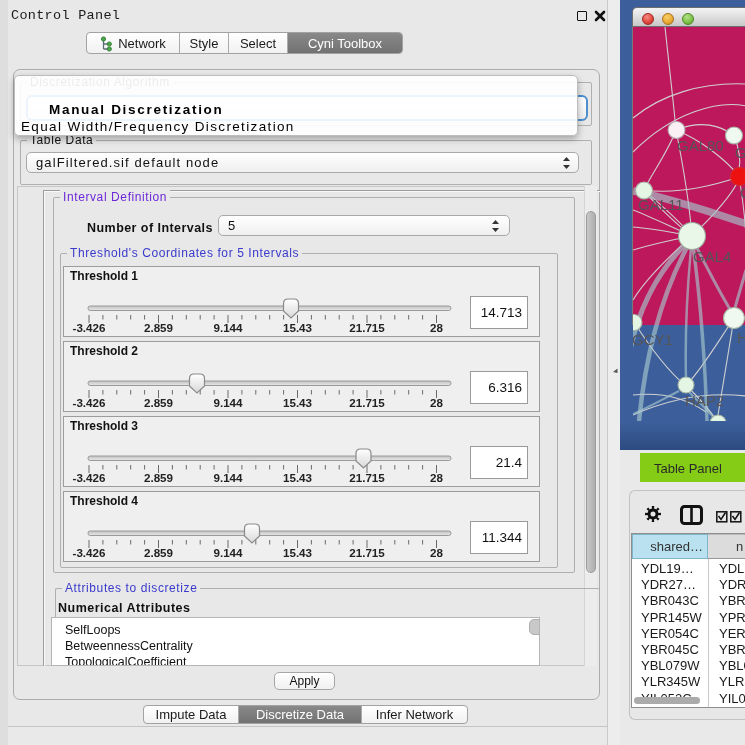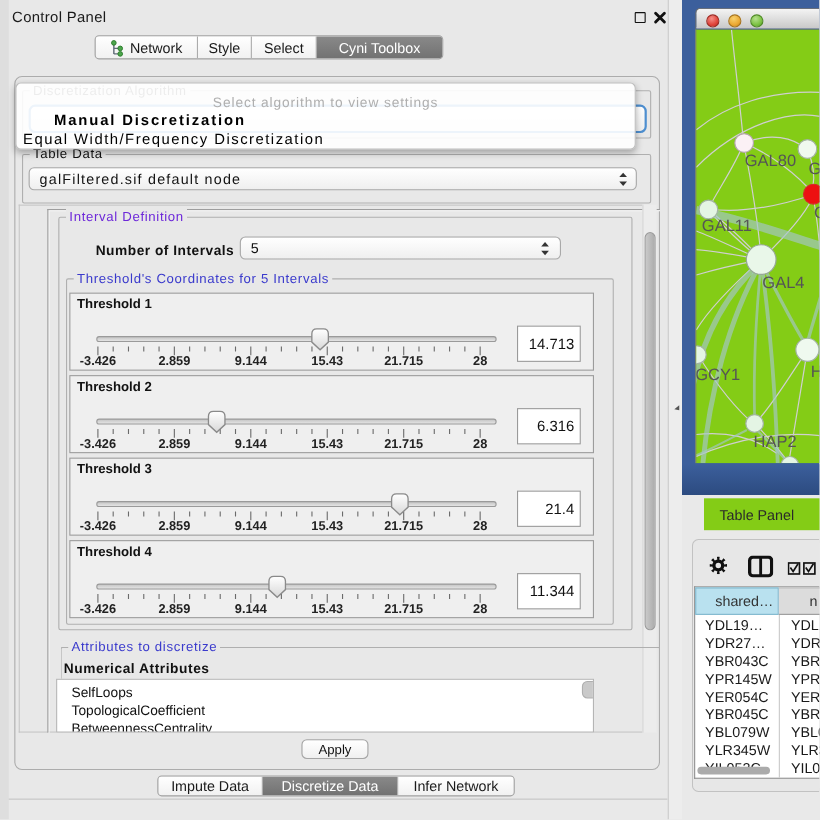--- a/index.html
+++ b/index.html
@@ -3,21 +3,21 @@
 <meta charset="utf-8">
 <style>
   * { margin:0; padding:0; box-sizing:border-box; }
   html,body { width:745px; height:745px; overflow:hidden; }
   body { font-family:"Liberation Sans", sans-serif; background:#E9E9E9; position:relative; }
   .abs { position:absolute; }
 
   
   #cpanel { left:0; top:0; width:607px; height:727px; background:#E8E8E8; border-bottom:1px solid #C4C4C4; }
   #lstrip { left:0; top:0; width:8px; height:745px; background:#DEDEDE; }
-  #cptitle { left:11px; top:8px; font-size:13.5px; letter-spacing:0.3px; color:#1A1A1A; }
+  #cptitle { left:11px; top:8px; font-size:13.5px; letter-spacing:0.3px; color:#1A1A1A;font-family:Liberation Mono, monospace; }
   #float-btn { left:577px; top:11px; width:10px; height:10px; border:1.5px solid #111; border-radius:1px; }
 
   
   .tabbar { display:flex; border:1px solid #A2A2A2; border-radius:4px; overflow:hidden; background:linear-gradient(#FFFFFF,#F1F1F1); }
   .tabbar .tab { font-size:13px; color:#1A1A1A; display:flex; align-items:center; justify-content:center; border-right:1px solid #ABABAB; white-space:nowrap; }
   .tabbar .tab:last-child { border-right:none; }
   .tabbar .sel { background:linear-gradient(#898989,#727272); color:#FFF; }
   #toptabs { left:86px; top:32px; height:22px; }
 
   
@@ -58,21 +58,21 @@
   #popup .it2 { position:absolute; top:43px; left:6px; font-size:13.5px; color:#000; letter-spacing:1.35px; }
 
   
   #divider { left:607px; top:0; width:13px; height:745px; background:#EDEDED; border-left:1px solid #C9C9C9; }
 
   
   #bluebg { left:620px; top:0; width:125px; height:450px; background:#3C5F9C; }
   #blueshade { left:620px; top:422px; width:125px; height:28px; background:linear-gradient(#3C5F9C,#2C4B80); }
   #nettitle { left:632px; top:7px; width:113px; height:20px; background:linear-gradient(#F4F4F4,#C8C8C8); border:1px solid #6E6E6E; border-right:none; border-radius:5px 0 0 0; }
   .tl { position:absolute; top:4.5px; width:12px; height:12px; border-radius:50%; }
-  #netcanvas { left:632px; top:27px; width:113px; height:394px; background:#84cc16; border-left:1px solid #78797B; }
+  #netcanvas { left:632px; top:27px; width:113px; height:298px; background:#be185d; border-left:1px solid #78797B; }
 
   
   #tp-bar { left:640px; top:453px; width:125px; height:29px; background:#84cc16; }
   #tp-bar span { position:absolute; left:14px; top:8px; font-size:13px; color:#2A2A2A; }
   #tp-panel { left:629px; top:490px; width:116px; height:230px; background:#E7E7E7; border:1px solid #C2C2C2; border-radius:6px 0 0 6px; border-right:none; }
   #tbl { left:631px; top:533px; width:114px; height:175px; border:1px solid #8E8E8E; border-right:none; background:#FFF; }
   .hdr1 { position:absolute; left:0; top:0; width:76px; height:25px; background:#B9E1EF; border:1px solid #7FB6CC; font-size:13px; color:#333; text-align:right; padding-right:4px; line-height:24px; }
   .hdr2 { position:absolute; left:76px; top:0; width:38px; height:25px; background:#DCDCDC; border-top:1px solid #BBB; border-bottom:1px solid #999; font-size:13px; color:#333; padding-left:28px; line-height:24px; }
   .trow { position:absolute; font-size:13px; color:#1A1A1A; width:114px; height:16.2px; line-height:16px; }
   .c1 { position:absolute; left:9px; }
@@ -347,35 +347,34 @@
       <path d="M 180.5 36.5 Q 180.5 32 185 32 L 191 32 Q 195.5 32 195.5 36.5 L 195.5 44 L 188 51 L 180.5 44 Z" fill="url(#tth4)" stroke="#8A8A8A" stroke-width="1.2"></path>
     </svg>
 </div>
 
 <div class="group" style="left:55px; top:588px; width:545px; height:78px; border-right:none; border-bottom:none;">
   <span class="gtitle" style="color:#3A3ACC;">Attributes to discretize</span>
 </div>
 <div class="abs" style="left:58px; top:601px; font-size:12.5px; font-weight:bold; color:#111; letter-spacing:0.5px;">Numerical Attributes</div>
 <div class="abs" id="attrlist">
   <div>SelfLoops</div>
+  <div>BetweennessCentrality</div>
   <div>TopologicalCoefficient</div>
-  <div>BetweennessCentrality</div>
   <div id="alsb"></div>
 </div>
 
 <div class="abs" id="applybtn">Apply</div>
 
 <div class="abs tabbar" id="bottabs">
   <div class="tab" style="width:95px;">Impute Data</div>
   <div class="tab sel" style="width:123px;">Discretize Data</div>
   <div class="tab" style="width:105px;">Infer Network</div>
 </div>
 
 <div class="abs" id="popup">
-  <div class="ph">Select algorithm to view settings</div>
   <div class="it1">Manual Discretization</div>
   <div class="it2">Equal Width/Frequency Discretization</div>
 </div>
 
 <div class="abs" id="divider"></div>
 <svg class="abs" style="left:612px; top:368px;" width="7" height="9" viewBox="0 0 7 9">
   <path d="M5.5 0.5 L5.5 5 L1 4 Z" fill="#555"></path>
 </svg>
 
 <div class="abs" id="bluebg"></div>

